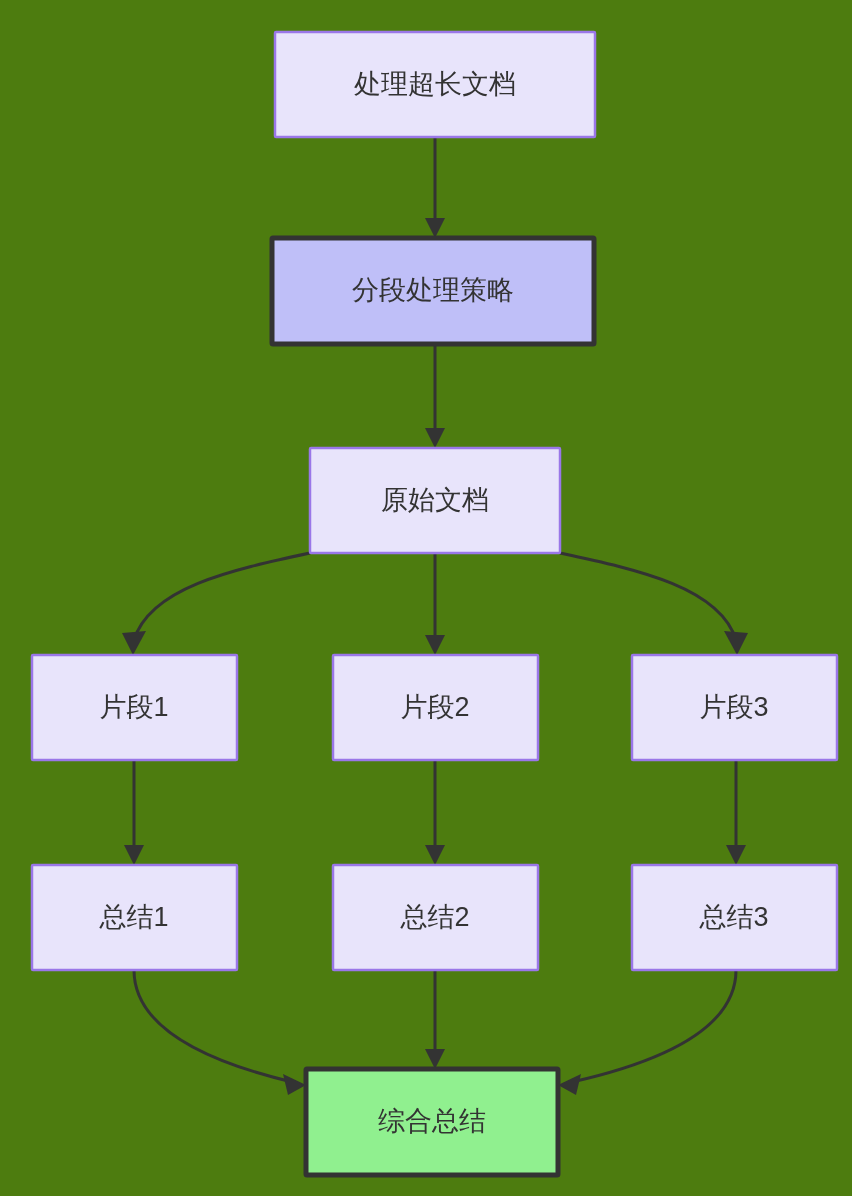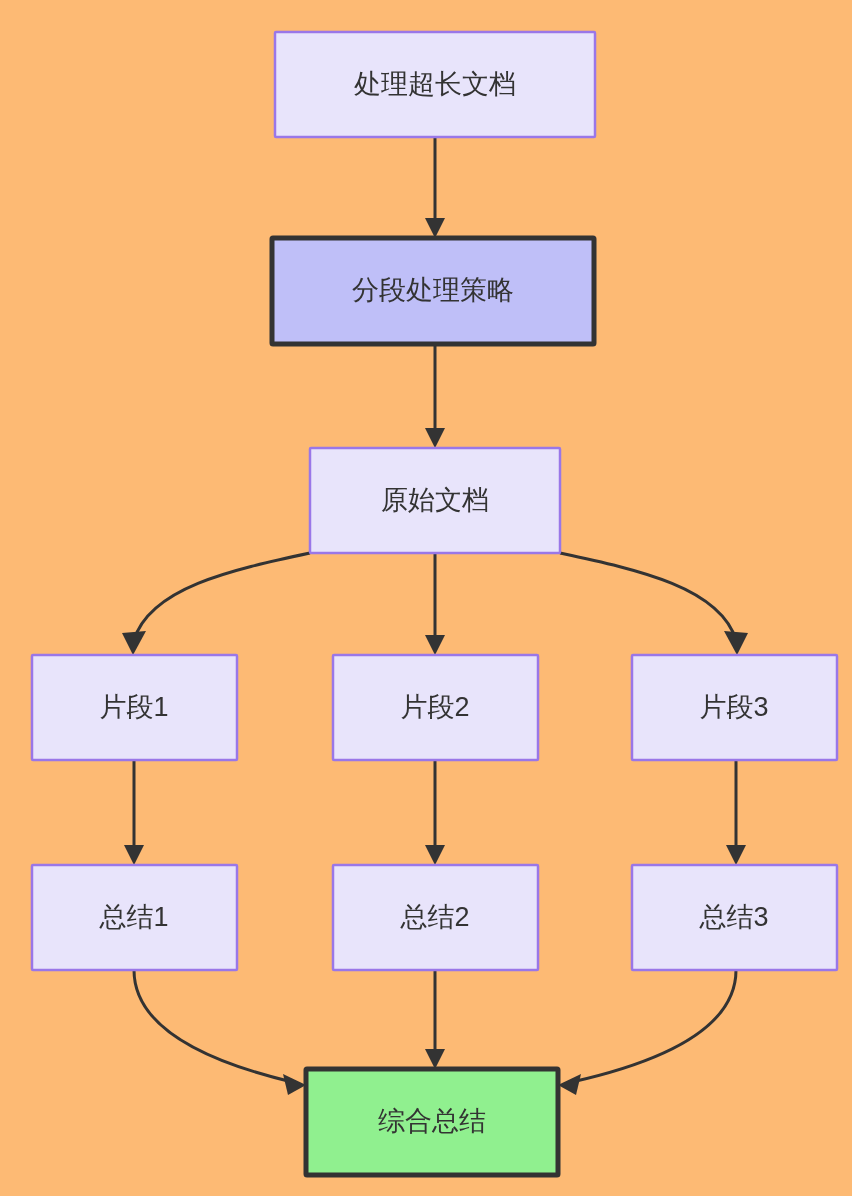--- a/index.html
+++ b/index.html
@@ -10,21 +10,21 @@
   body {
     width: 852px;
     height: 1196px;
     font-family: "Liberation Sans", "DejaVu Sans", sans-serif;
     overflow: hidden;
   }
   #diagram-root {
     position: relative;
     width: 852px;
     height: 1196px;
-    background: #fdba74;
+    background: #4d7c0f;
   }
   svg.flowchart {
     display: block;
     width: 852px;
     height: 1196px;
   }
   .edge-path {
     fill: none;
     stroke: #333333;
     stroke-width: 3;

